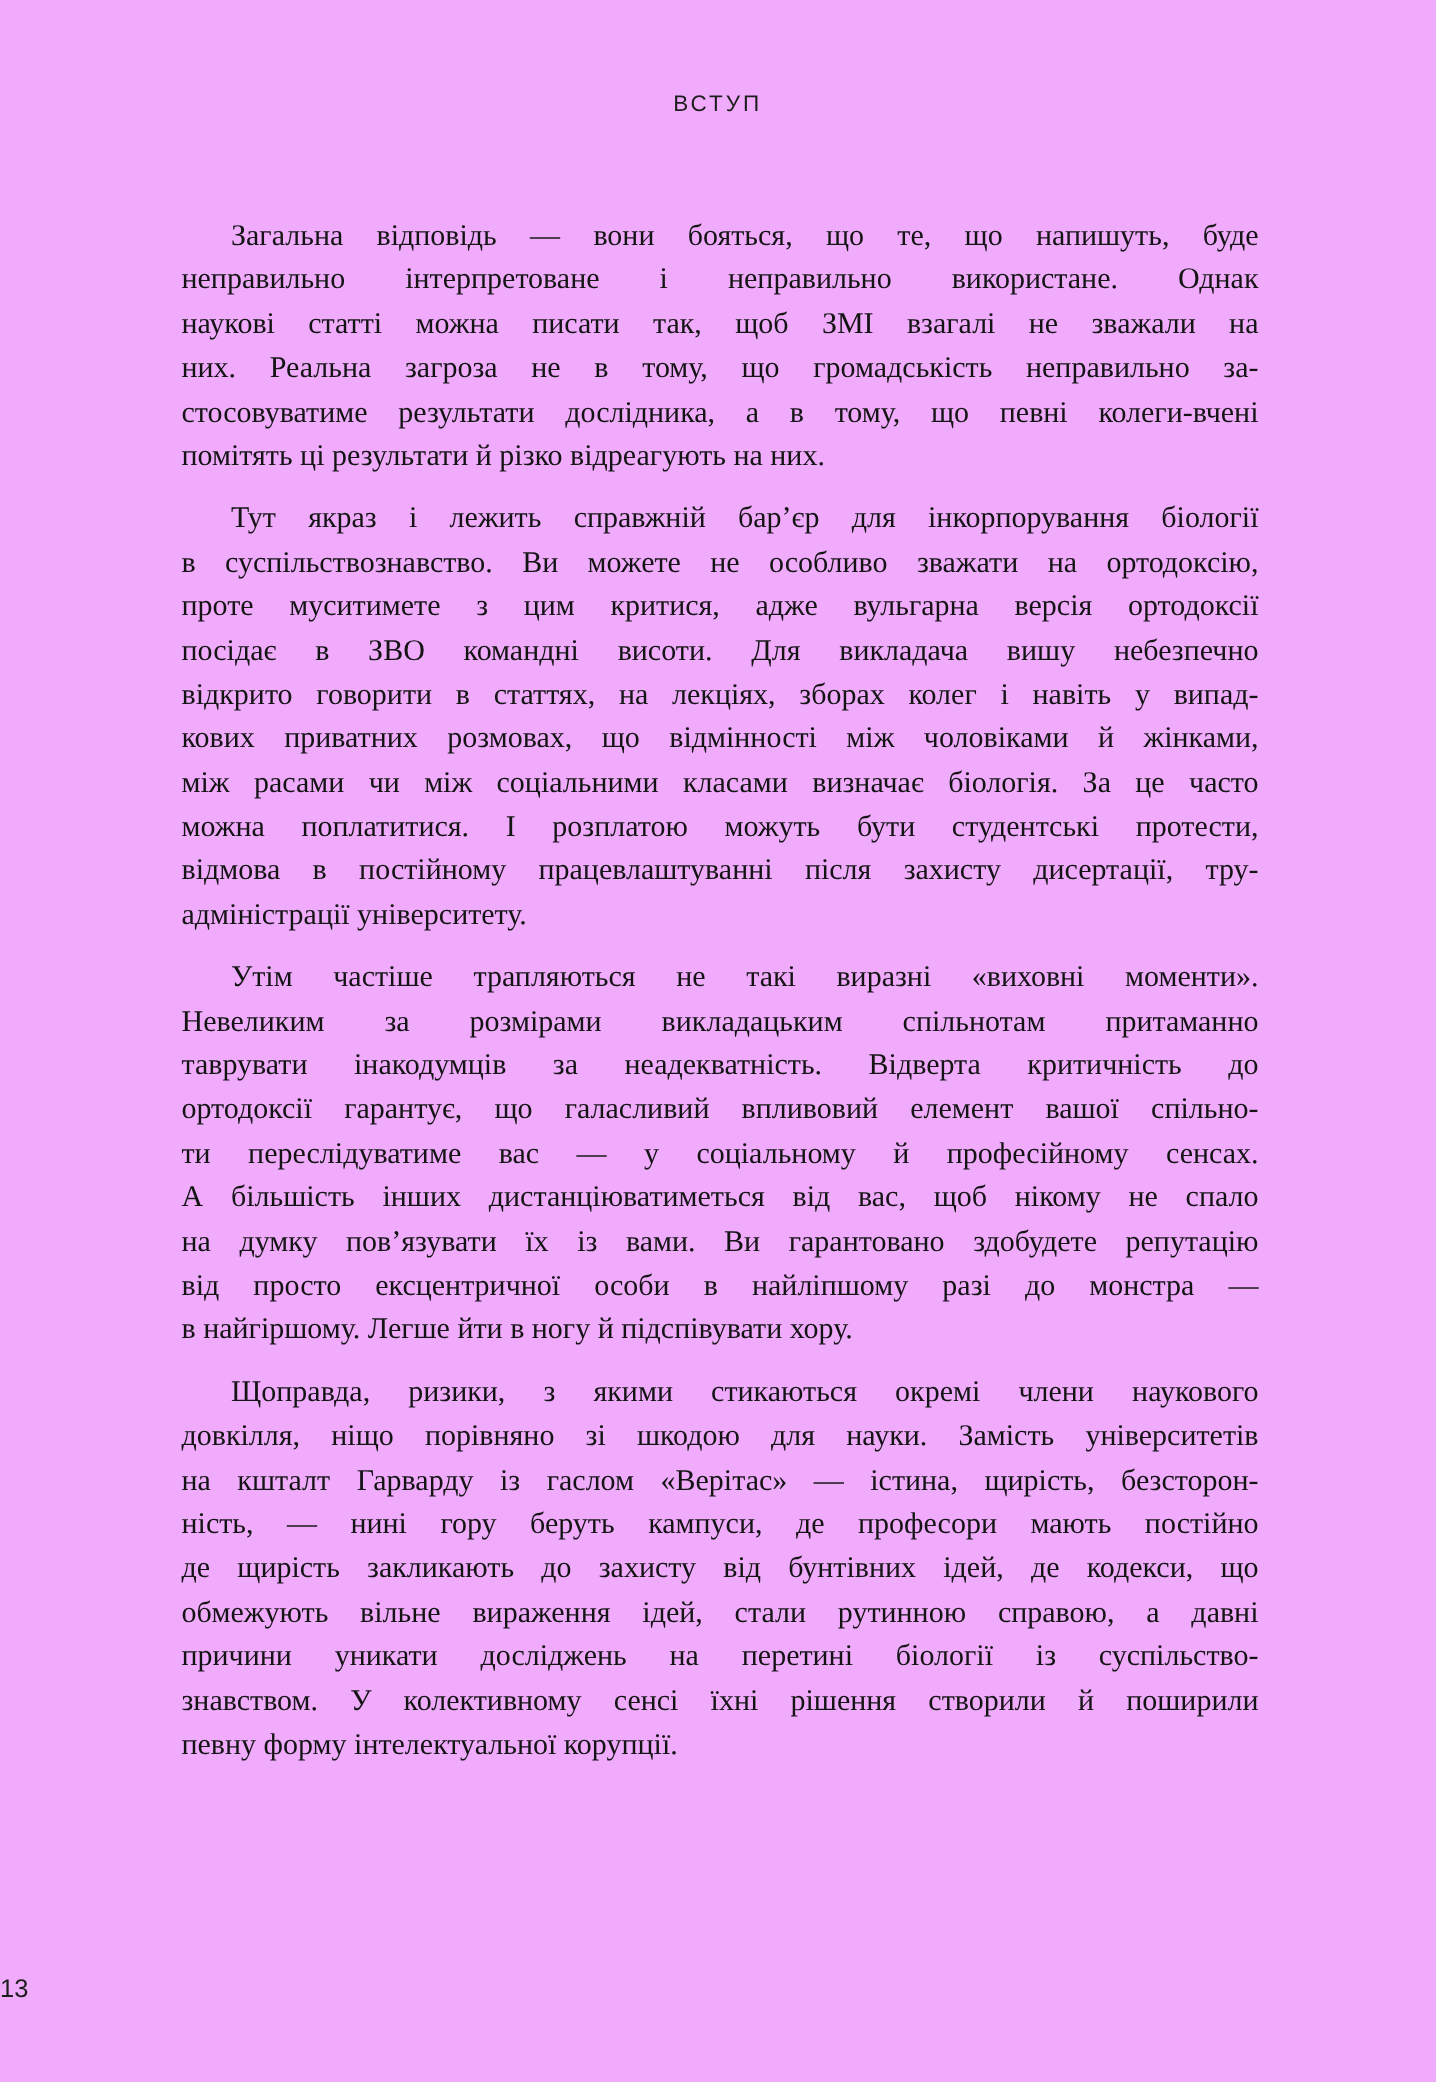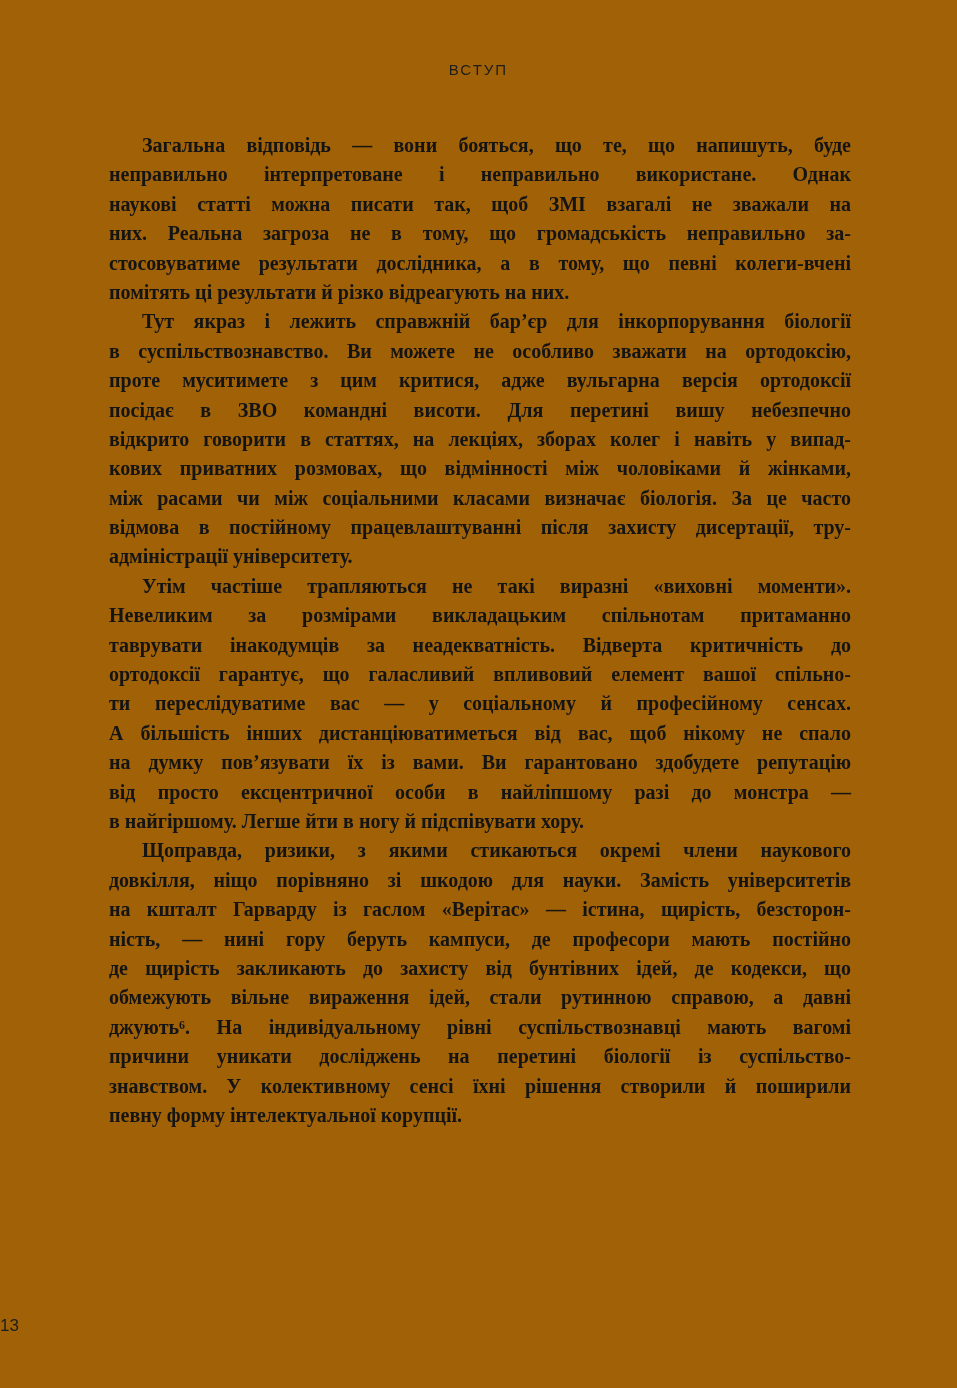--- a/index.html
+++ b/index.html
@@ -4,21 +4,21 @@
 <style>
   html, body {
     margin: 0;
     padding: 0;
     background: #ffffff;
   }
   .page {
     position: relative;
     width: 957px;
     height: 1388px;
-    background: #a16207;
+    background: #f0abfc;
     color: #161616;
     overflow: hidden;
   }
   .running-header {
     position: absolute;
     top: 61px;
     left: 0;
     right: 0;
     text-align: center;
     font-family: "Liberation Sans", "DejaVu Sans", sans-serif;
@@ -31,22 +31,21 @@
     position: absolute;
     top: 131px;
     left: 109px;
     width: 742px;
     font-family: "Liberation Serif", "DejaVu Serif", serif;
     font-size: 20px;
     line-height: 29.4px;
     color: #141414;
   }
   .paragraph {
-    margin: 0;
-    font-weight: bold;
+    margin: 12px;
   }
   .line {
     text-align: justify;
     text-align-last: justify;
     white-space: normal;
     height: 29.4px;
     overflow: visible;
   }
   .line.first {
     text-indent: 33px;
@@ -77,24 +76,25 @@
         <div class="line">неправильно інтерпретоване і неправильно використане. Однак</div>
         <div class="line">наукові статті можна писати так, щоб ЗМІ взагалі не зважали на</div>
         <div class="line">них. Реальна загроза не в тому, що громадськість неправильно за-</div>
         <div class="line">стосовуватиме результати дослідника, а в тому, що певні колеги-вчені</div>
         <div class="line last">помітять ці результати й різко відреагують на них.</div>
       </div>
       <div class="paragraph">
         <div class="line first">Тут якраз і лежить справжній бар’єр для інкорпорування біології</div>
         <div class="line">в суспільствознавство. Ви можете не особливо зважати на ортодоксію,</div>
         <div class="line">проте муситимете з цим критися, адже вульгарна версія ортодоксії</div>
-        <div class="line">посідає в ЗВО командні висоти. Для перетині вишу небезпечно</div>
+        <div class="line">посідає в ЗВО командні висоти. Для викладача вишу небезпечно</div>
         <div class="line">відкрито говорити в статтях, на лекціях, зборах колег і навіть у випад-</div>
         <div class="line">кових приватних розмовах, що відмінності між чоловіками й жінками,</div>
         <div class="line">між расами чи між соціальними класами визначає біологія. За це часто</div>
+        <div class="line">можна поплатитися. І розплатою можуть бути студентські протести,</div>
         <div class="line">відмова в постійному працевлаштуванні після захисту дисертації, тру-</div>
         <div class="line last">адміністрації університету.</div>
       </div>
       <div class="paragraph">
         <div class="line first">Утім частіше трапляються не такі виразні «виховні моменти».</div>
         <div class="line">Невеликим за розмірами викладацьким спільнотам притаманно</div>
         <div class="line">таврувати інакодумців за неадекватність. Відверта критичність до</div>
         <div class="line">ортодоксії гарантує, що галасливий впливовий елемент вашої спільно-</div>
         <div class="line">ти переслідуватиме вас — у соціальному й професійному сенсах.</div>
         <div class="line">А більшість інших дистанціюватиметься від вас, щоб нікому не спало</div>
@@ -102,21 +102,20 @@
         <div class="line">від просто ексцентричної особи в найліпшому разі до монстра —</div>
         <div class="line last">в найгіршому. Легше йти в ногу й підспівувати хору.</div>
       </div>
       <div class="paragraph">
         <div class="line first">Щоправда, ризики, з якими стикаються окремі члени наукового</div>
         <div class="line">довкілля, ніщо порівняно зі шкодою для науки. Замість університетів</div>
         <div class="line">на кшталт Гарварду із гаслом «Верітас» — істина, щирість, безсторон-</div>
         <div class="line">ність, — нині гору беруть кампуси, де професори мають постійно</div>
         <div class="line">де щирість закликають до захисту від бунтівних ідей, де кодекси, що</div>
         <div class="line">обмежують вільне вираження ідей, стали рутинною справою, а давні</div>
-        <div class="line">джують⁶. На індивідуальному рівні суспільствознавці мають вагомі</div>
         <div class="line">причини уникати досліджень на перетині біології із суспільство-</div>
         <div class="line">знавством. У колективному сенсі їхні рішення створили й поширили</div>
         <div class="line last">певну форму інтелектуальної корупції.</div>
       </div>
     </div>
 
   <div class="page-number">13</div>
 </div>
 
 </body></html>

